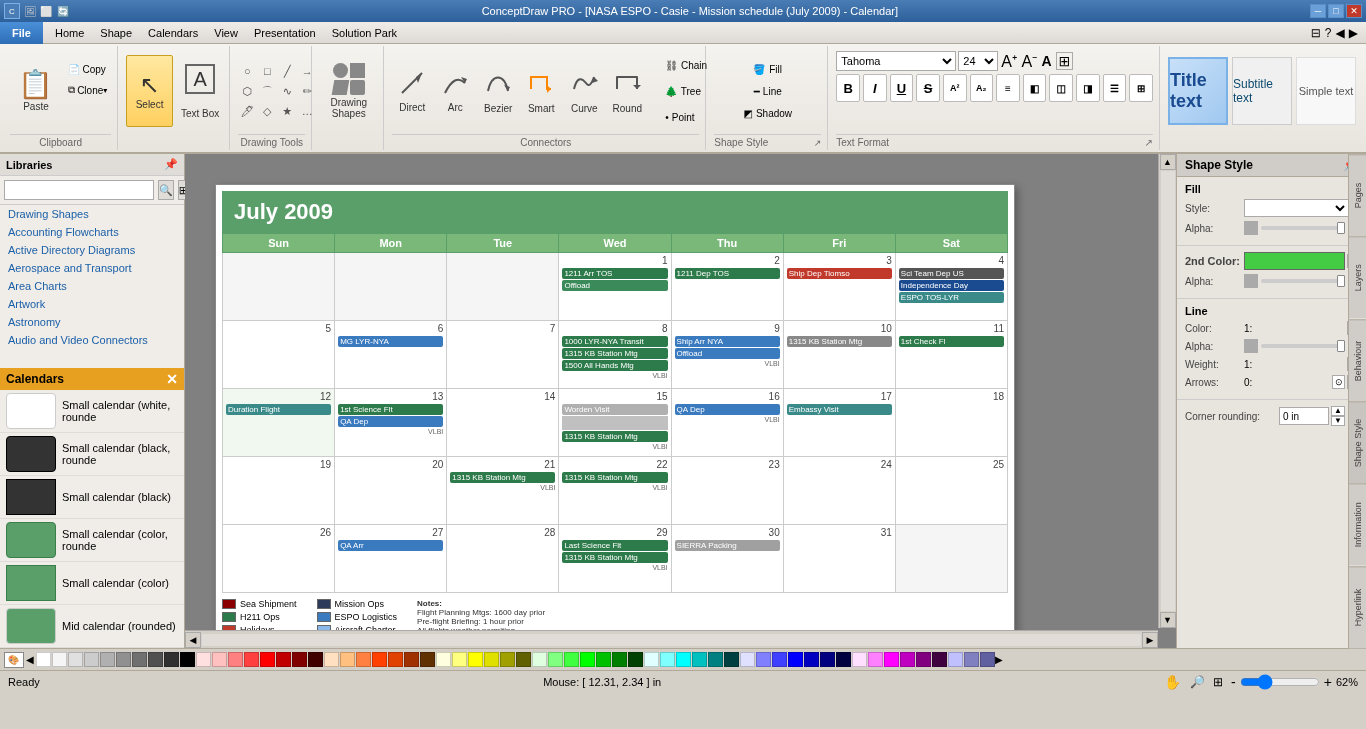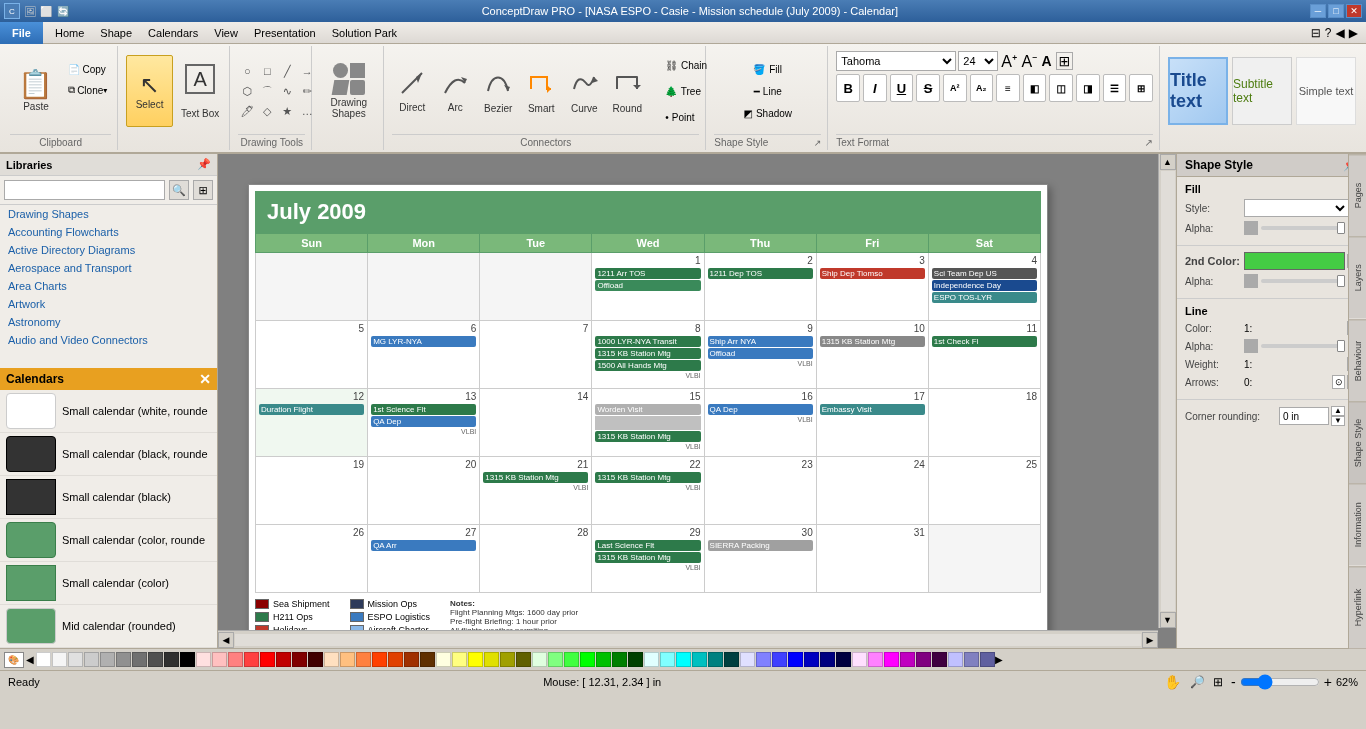--- a/index.html
+++ b/index.html
@@ -134,21 +134,21 @@
     }
 
     
     #main-area {
       display: flex;
       height: calc(729px - 22px - 22px - 110px - 22px - 22px);
     }
 
     
     #left-panel {
-      width: 218px;
+      width: 185px;
       background: #f0ede8;
       border-right: 1px solid #b0a898;
       display: flex;
       flex-direction: column;
     }
     #libraries-header {
       display: flex;
       align-items: center;
       justify-content: space-between;
       padding: 4px 6px;
@@ -624,21 +624,21 @@
     <div class="ribbon-items" style="gap:4px;">
 
       <div class="style-preview">
         <div class="style-preview-box" style="background:linear-gradient(135deg,#c8e0f8,#a0c8f0);border:2px solid #7ab2e8;">
           <span style="font-size:18px;font-weight:bold;color:#1a4a8f;">Title text</span>
         </div>
       </div>
 
       <div class="style-preview">
         <div class="style-preview-box" style="background:#f0f0f0;border:1px solid #ccc;">
-          <span style="font-size:12px;color:#4d7c0f;">Subtitle text</span>
+          <span style="font-size:12px;color:#0c4a6e;">Subtitle text</span>
         </div>
       </div>
 
       <div class="style-preview">
         <div class="style-preview-box" style="background:#f8f8f8;border:1px solid #ddd;">
           <span style="font-size:11px;color:#555;">Simple text</span>
         </div>
       </div>
     </div>
     <div class="ribbon-group-label" style="visibility:hidden;">x</div>

